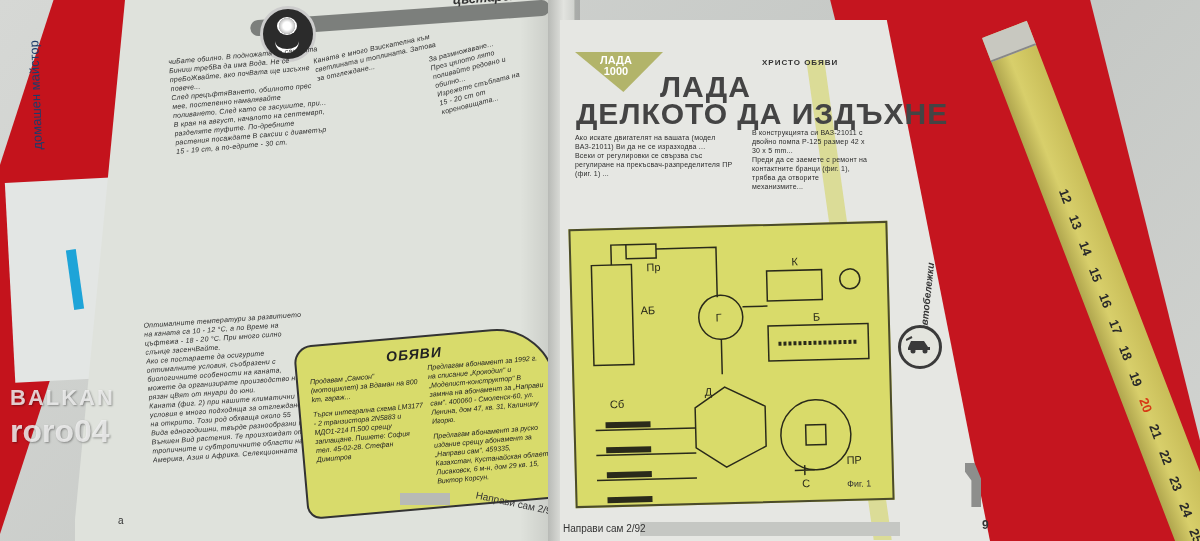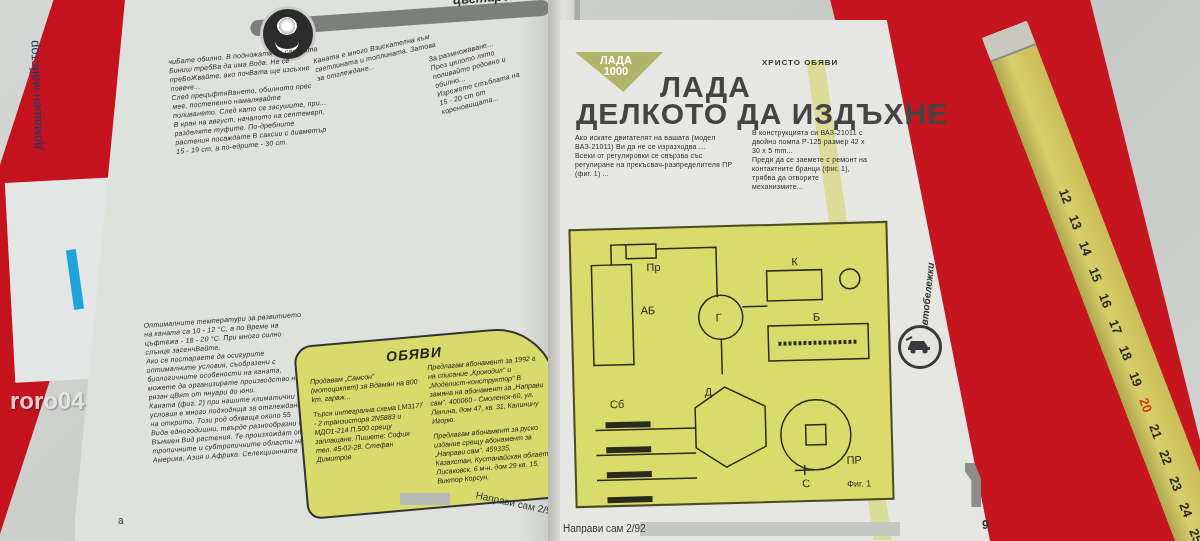--- a/index.html
+++ b/index.html
@@ -44,21 +44,21 @@
   .footer-right-bar{position:absolute;left:640px;top:522px;width:260px;height:14px;background:#c5c7c3;}
   .page-number{position:absolute;left:982px;top:518px;font-size:12px;font-weight:bold;color:#333;}
   .chevron-mark{position:absolute;left:965px;top:463px;width:16px;height:44px;background:#8d8e8c;clip-path:polygon(0 0,60% 0,100% 35%,100% 100%,40% 100%,40% 40%,0 20%);}
   .tape{position:absolute;left:982px;top:38px;width:48px;height:560px;background:linear-gradient(90deg,#b0a64e,#d8cf6b 40%,#c8bd58);transform:rotate(-21deg);transform-origin:top left;border-radius:3px;}
   .tape-hook{position:absolute;left:0;top:0;width:48px;height:24px;background:#c8c8c0;border-bottom:2px solid #888;}
   .tape-num{position:absolute;left:14px;font-size:13px;font-weight:bold;color:#2a2a2a;transform:rotate(90deg);}
   .tape-num.red{color:#d73a16;}
   .watermark{position:absolute;left:10px;top:385px;color:rgba(240,240,240,.85);font-weight:bold;text-shadow:1px 1px 2px rgba(0,0,0,.35);}
   .wm-balkan{font-size:22px;letter-spacing:2px;}
   .wm-auction{font-size:58px;line-height:52px;margin-top:-4px;}
-  .wm-user{font-size:24px;margin-top:2px;}
+  .wm-user{font-size:32px;margin-top:2px;}
   .page-letter-a{position:absolute;left:118px;top:515px;font-size:10px;color:#333;}
 </style>
 </head>
 <body>
 
 <div class="scene">
   <div class="table-bg"></div>
   <div class="red-cloth red-left"></div>
   <div class="red-cloth red-right"></div>
 
@@ -192,15 +192,16 @@
     <div class="tape-num" style="top:366px">19</div>
     <div class="tape-num red" style="top:394px">20</div>
     <div class="tape-num" style="top:422px">21</div>
     <div class="tape-num" style="top:450px">22</div>
     <div class="tape-num" style="top:478px">23</div>
     <div class="tape-num" style="top:506px">24</div>
     <div class="tape-num" style="top:534px">25</div>
   </div>
 
   <div class="watermark">
+    <div class="wm-balkan">BALKAN</div>
     <div class="wm-user">roro04</div>
   </div>
 </div>
 
 </body></html>

